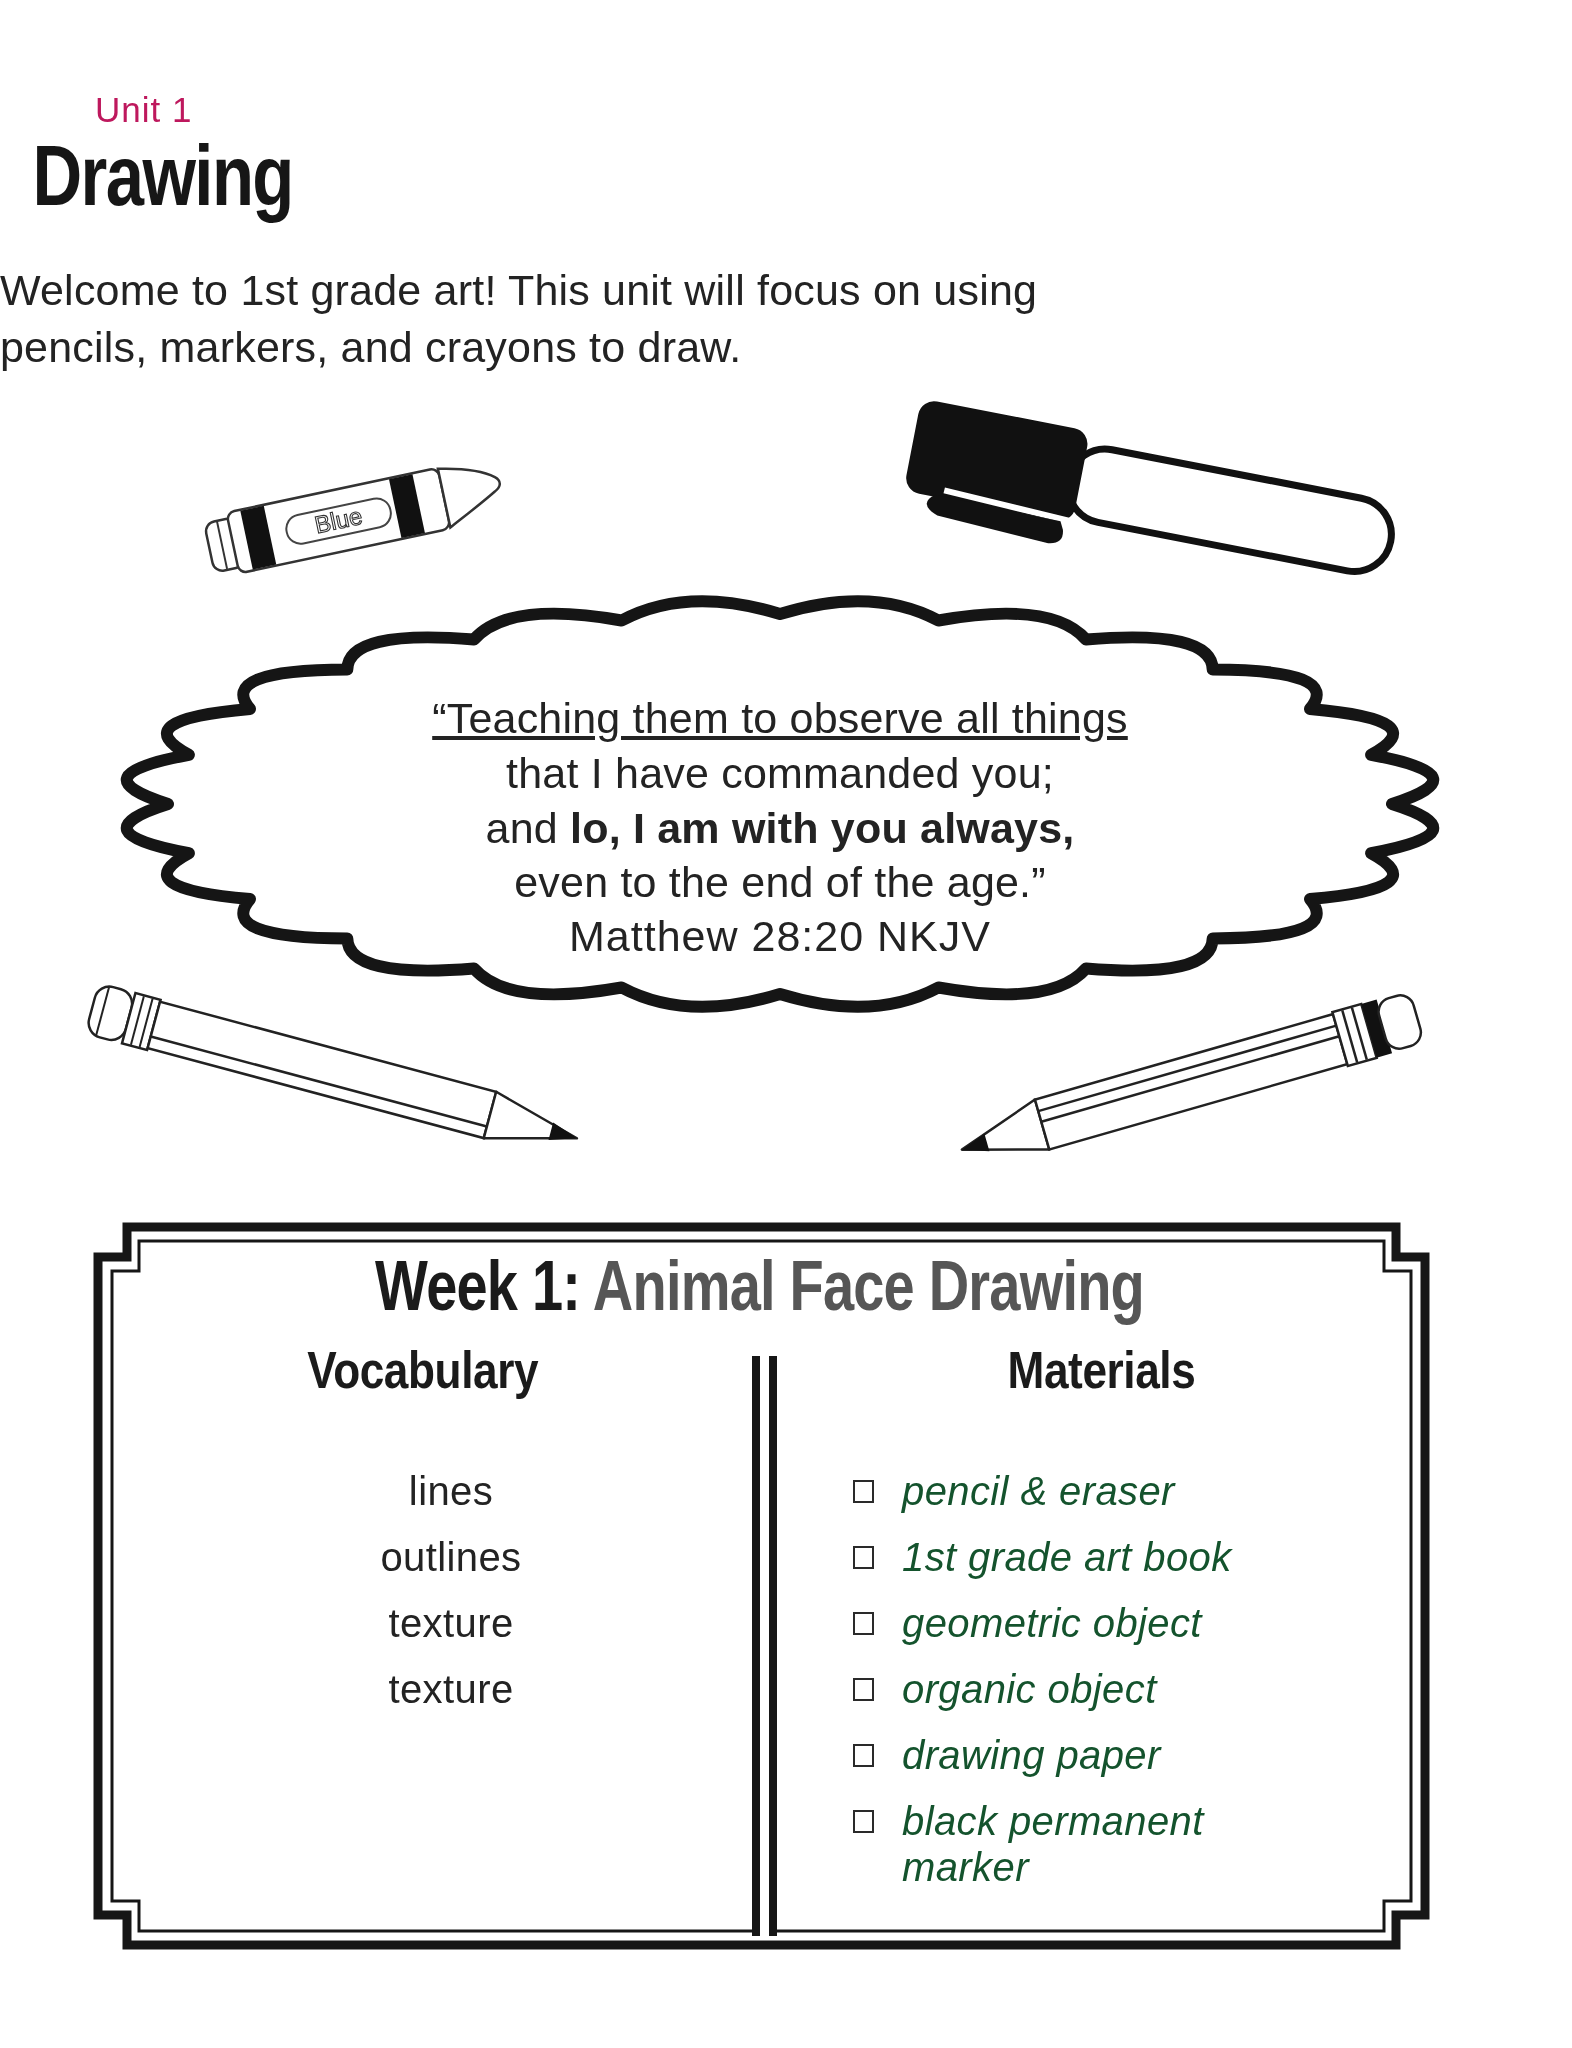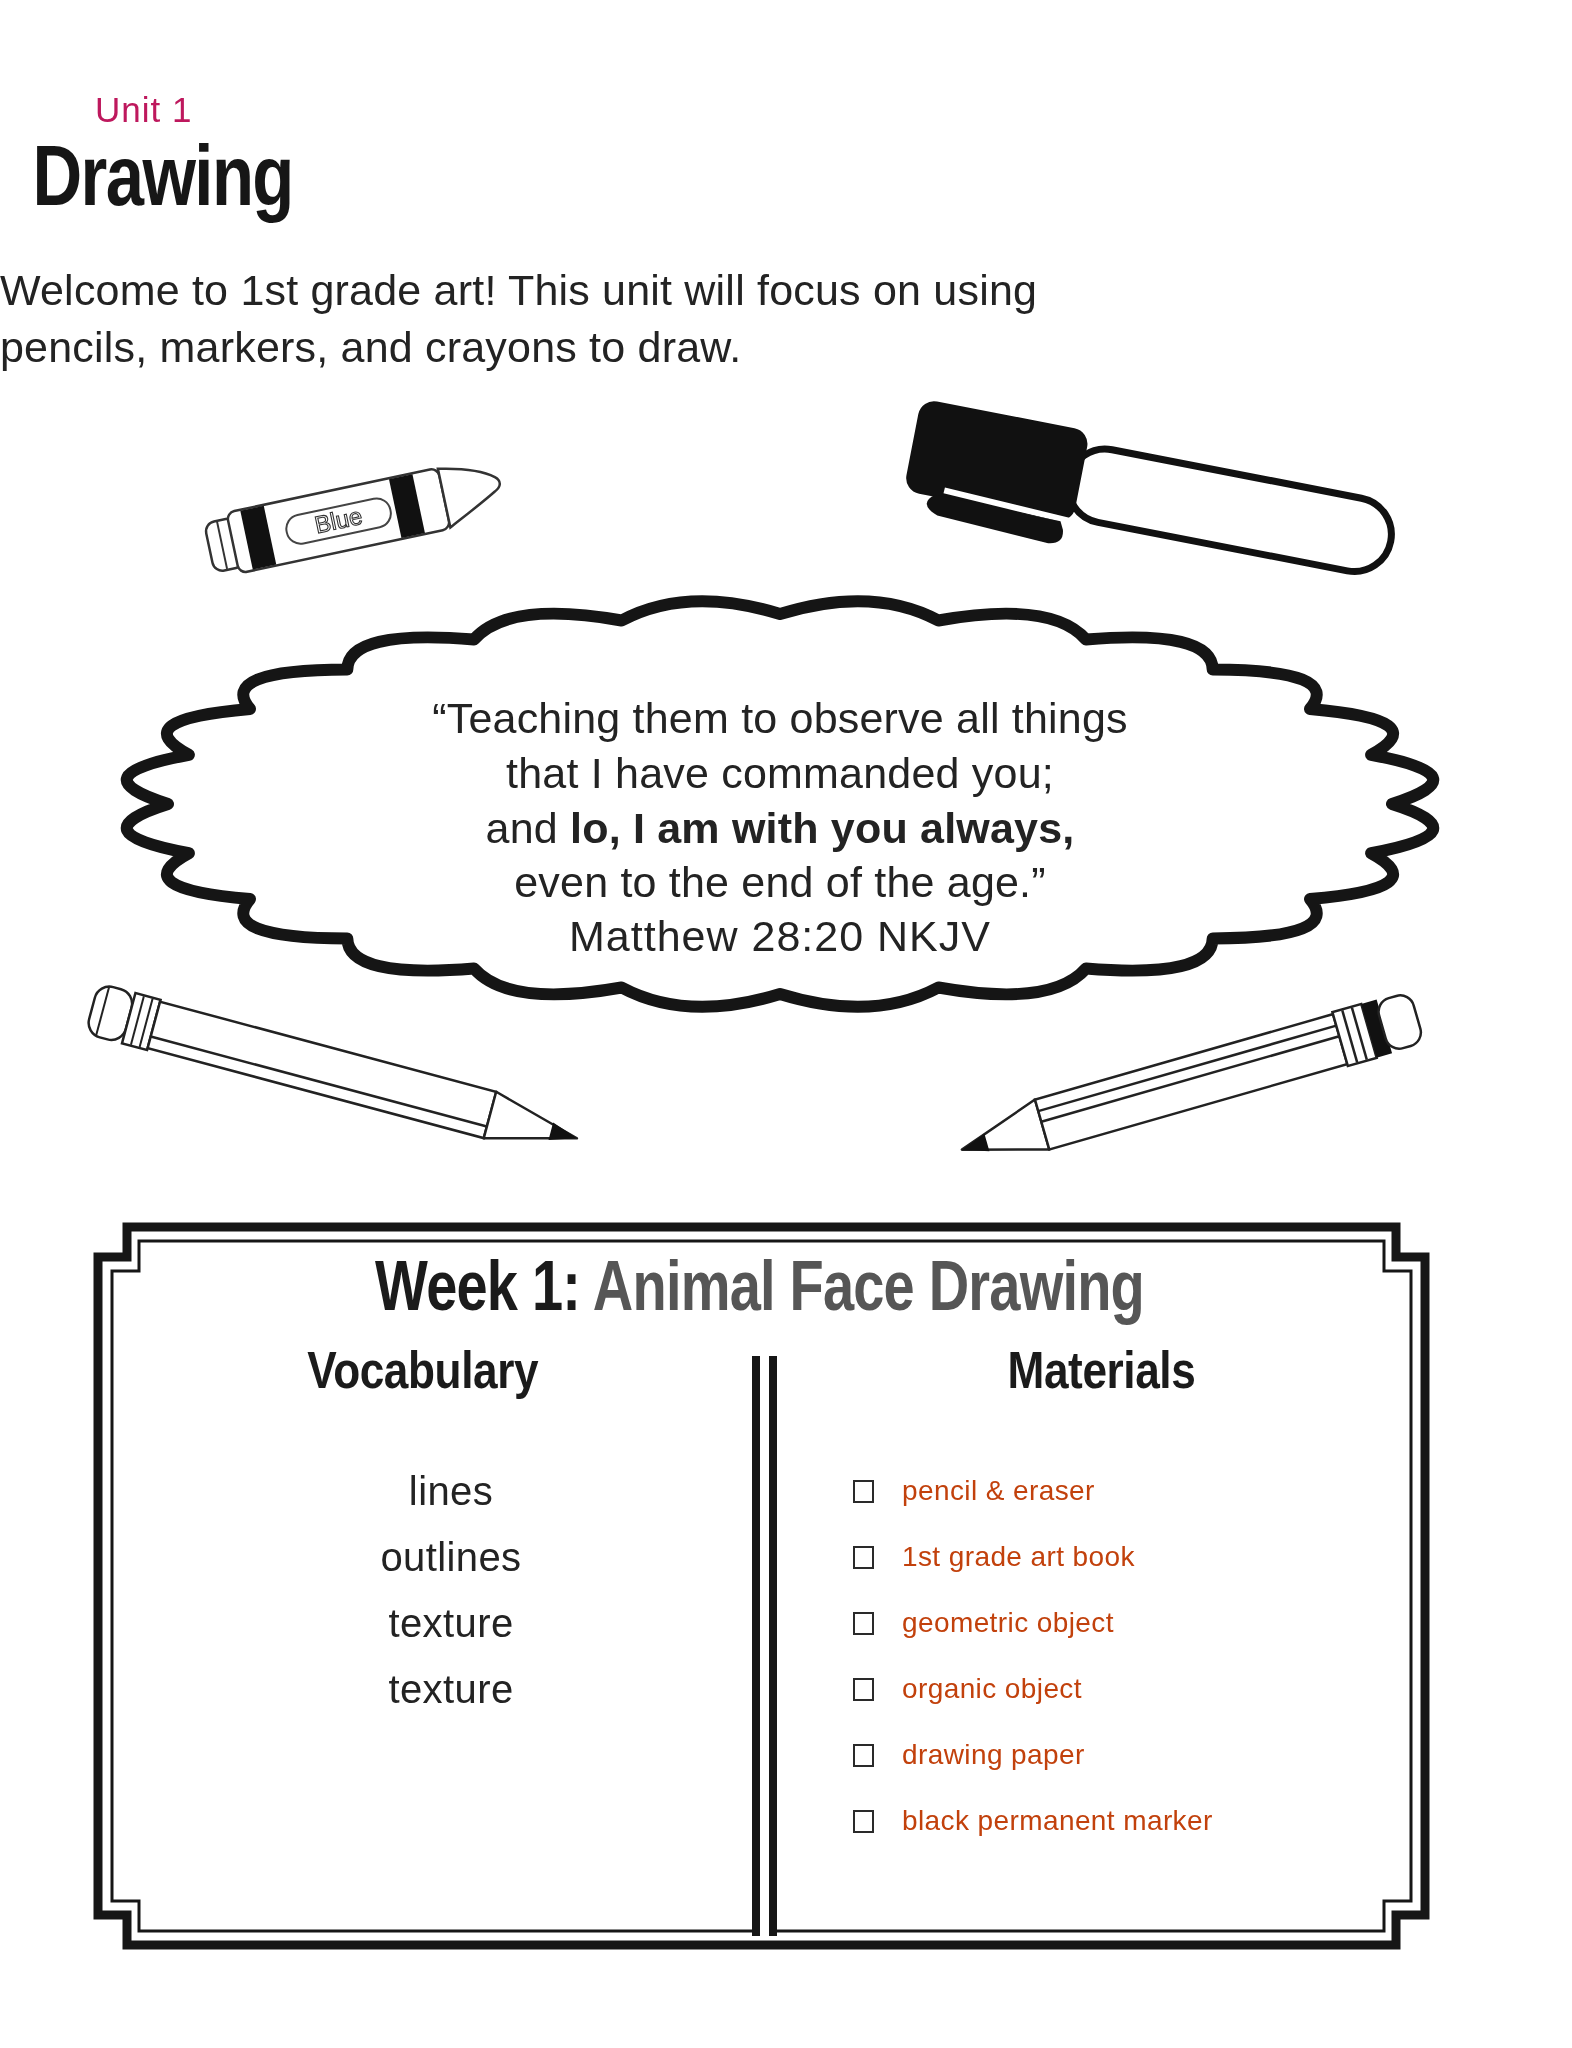--- a/index.html
+++ b/index.html
@@ -33,21 +33,21 @@
   #materials-header{left:680px;width:657px;}
   #col-divider{position:absolute;left:659px;top:134px;height:580px;width:8px;
     border-left:8px solid #161616;border-right:8px solid #161616;box-sizing:content-box;background:#fff;width:9px;}
 
   #vocab-list{position:absolute;left:0;top:236px;width:660px;padding-left:28px;}
   #vocab-list .vocab-item{height:66px;line-height:66px;text-align:center;font-size:40px;letter-spacing:0.4px;color:#232323;}
 
   #materials-list{position:absolute;left:760px;top:246px;width:540px;}
   #materials-list .material-row{display:flex;align-items:flex-start;min-height:66px;}
   .checkbox{flex:0 0 auto;width:17px;height:19px;border:2px solid #2a2a2a;margin:12px 28px 0 0;background:#fff;}
-  .material-label{font-size:28px;line-height:46px;letter-spacing:0.4px;color:#c2410c;max-width:430px;}
+  .material-label{font-size:40px;line-height:46px;letter-spacing:0.4px;color:#14532d;max-width:430px;font-style:italic;}
 </style>
 </head>
 <body>
 
 <div class="abs" id="unit-label">Unit 1</div>
 <div class="abs center" id="page-title"><span class="squish">Drawing</span></div>
 <div class="abs center" id="intro">
   <div>Welcome to 1st grade art! This unit will focus on using</div>
   <div>pencils, markers, and crayons to draw.</div>
 </div>
@@ -72,21 +72,21 @@
     <line x1="48" y1="94" x2="178" y2="100" stroke="#fff" stroke-width="6"></line>
     <path d="M40 100 Q24 112 46 120 L160 126 Q176 124 172 110 L168 102 Z" fill="#111"></path>
   </svg>
 </div>
 
 <svg class="abs" id="verse-oval" style="left:100px;top:572px;" width="1360" height="470" viewBox="0 0 1360 470">
   <path id="oval-path" d="M1292.0 232.0 Q1383.8 260.8 1271.1 281.2 Q1335.9 316.3 1210.0 327.0 Q1243.2 366.2 1112.7 366.4 Q1112.2 406.9 986.0 396.5 Q951.7 435.6 838.4 415.5 Q772.7 450.5 680.0 422.0 Q587.3 450.5 521.6 415.5 Q408.3 435.6 374.0 396.5 Q247.8 406.9 247.3 366.4 Q116.8 366.2 150.0 327.0 Q24.1 316.3 88.9 281.2 Q-23.8 260.8 68.0 232.0 Q-23.8 203.2 88.9 182.8 Q24.1 147.7 150.0 137.0 Q116.8 97.8 247.3 97.6 Q247.8 57.1 374.0 67.5 Q408.3 28.4 521.6 48.5 Q587.3 13.5 680.0 42.0 Q772.7 13.5 838.4 48.5 Q951.7 28.4 986.0 67.5 Q1112.2 57.1 1112.7 97.6 Q1243.2 97.8 1210.0 137.0 Q1335.9 147.7 1271.1 182.8 Q1383.8 203.2 1292.0 232.0 Z" fill="#fff" stroke="#151515" stroke-width="12" stroke-linejoin="round"></path>
 </svg>
 
 <div>
-  <div class="verse-line" style="top:694px;">“Teaching them to observe all things</div>
+  <div class="verse-line" style="top:694px;text-decoration:underline;">“Teaching them to observe all things</div>
   <div class="verse-line" style="top:749px;">that I have commanded you;</div>
   <div class="verse-line" style="top:804px;"><span>and </span><span class="verse-bold">lo, I am with you always,</span></div>
   <div class="verse-line" style="top:858px;">even to the end of the age.”</div>
   <div class="verse-line" style="top:912px;letter-spacing:1px;text-align:center;">Matthew 28:20 NKJV</div>
 </div>
 
 <div class="abs" id="pencil-left-wrap">
   <svg width="510" height="70" viewBox="0 0 510 70">
     <rect x="3" y="8" width="38" height="52" rx="15" fill="#fff" stroke="#222" stroke-width="2.5"></rect>
     <line x1="14" y1="9" x2="14" y2="59" stroke="#222" stroke-width="2"></line>

